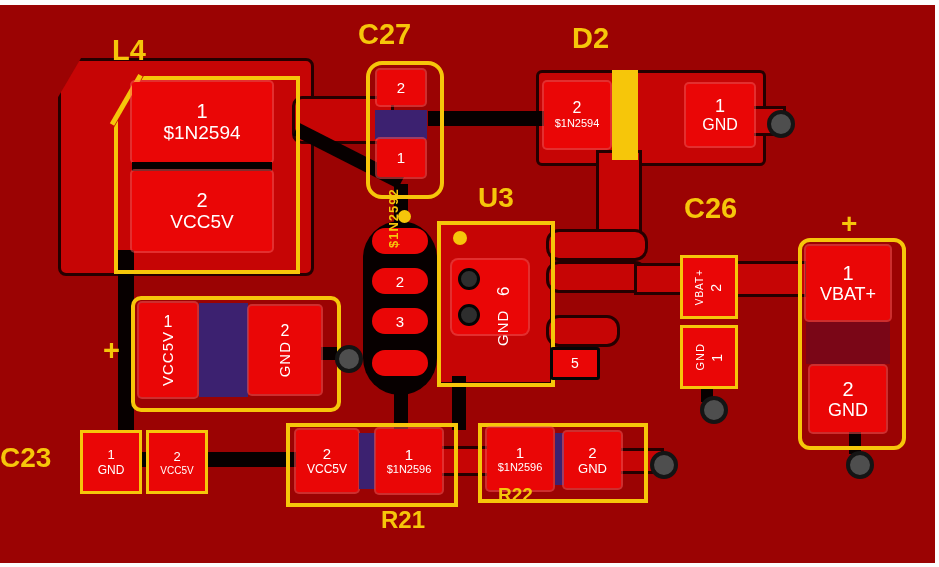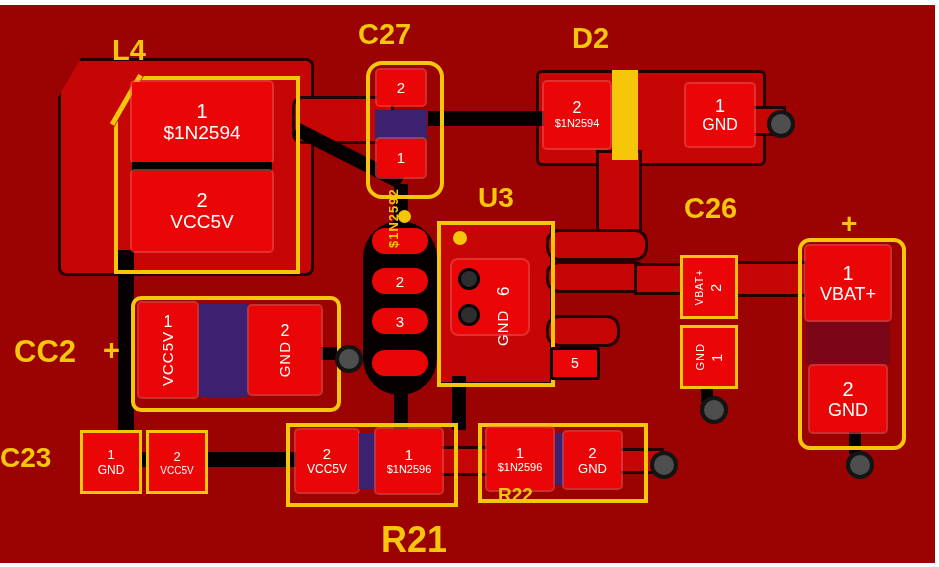--- a/index.html
+++ b/index.html
@@ -179,23 +179,22 @@
   <div class="via" style="left:846px;top:451px"></div>
 
   <div class="ref" style="left:112px;top:34px;font-size:29px">L4</div>
   <div class="ref" style="left:358px;top:18px;font-size:29px">C27</div>
   <span class="abs vt" style="left:386px;top:150px;height:98px;color:#f6c60a;font-size:13px;font-weight:700">$1N2592</span>
   <div class="silk" style="left:398px;top:210px;width:13px;height:13px;border-radius:50%"></div>
   <div class="ref" style="left:572px;top:22px;font-size:29px">D2</div>
   <div class="ref" style="left:478px;top:182px;font-size:28px">U3</div>
   <div class="ref" style="left:684px;top:192px;font-size:29px">C26</div>
   <div class="ref" style="left:841px;top:208px;font-size:28px">+</div>
-  <div class="ref" style="left:14px;top:334px;font-size:31px">CC2</div>
   <div class="ref" style="left:103px;top:334px;font-size:29px">+</div>
   <div class="ref" style="left:0px;top:442px;font-size:28px">C23</div>
-  <div class="ref" style="left:381px;top:519px;font-size:36px">R21</div>
+  <div class="ref" style="left:381px;top:506px;font-size:24px">R21</div>
   <div class="ref" style="left:498px;top:484px;font-size:19px">R22</div>
 
   <div class="edge" style="left:0;top:0;width:939px;height:5px"></div>
   <div class="edge" style="left:935px;top:0;width:4px;height:567px"></div>
   <div class="edge" style="left:0;top:563px;width:939px;height:4px"></div>
 
 </div>
 
 </body></html>

